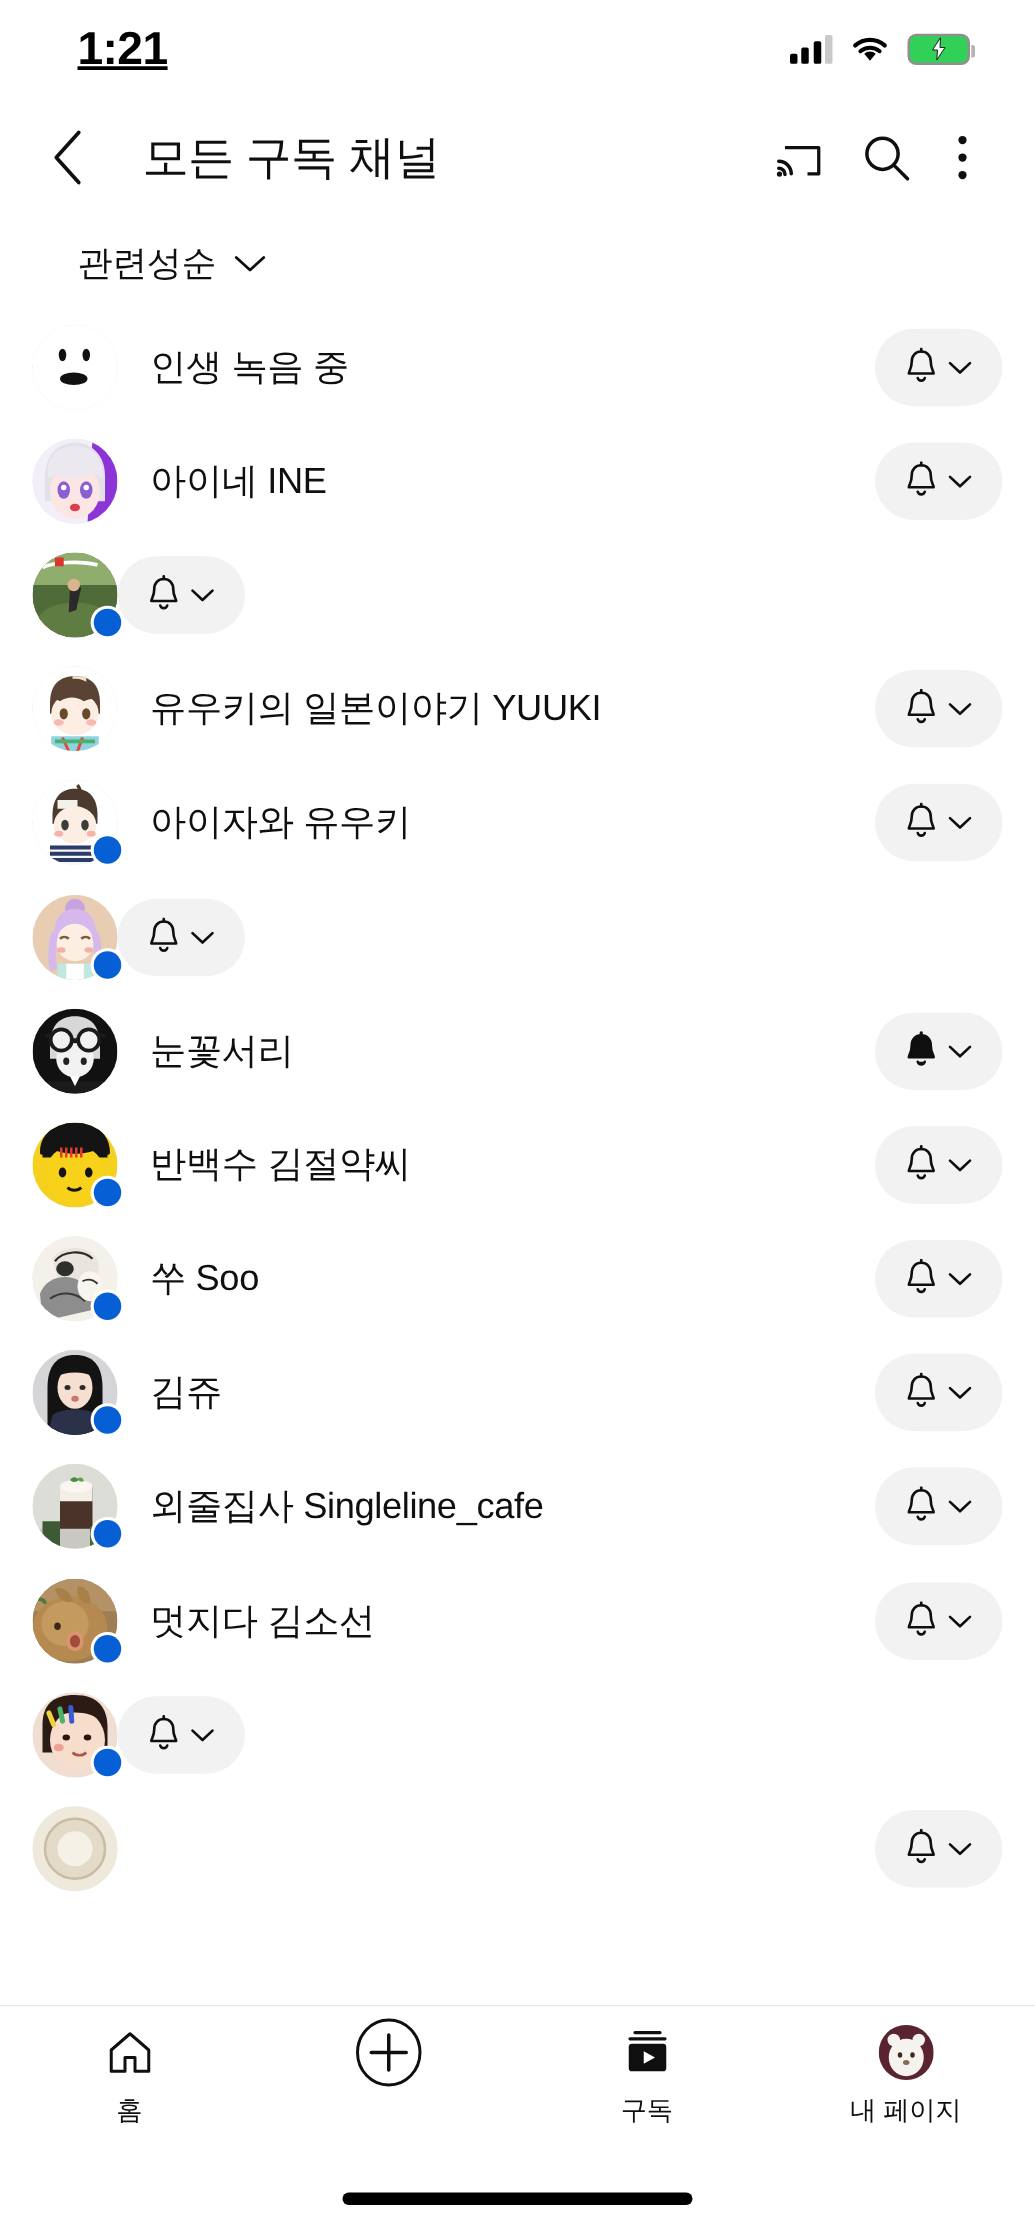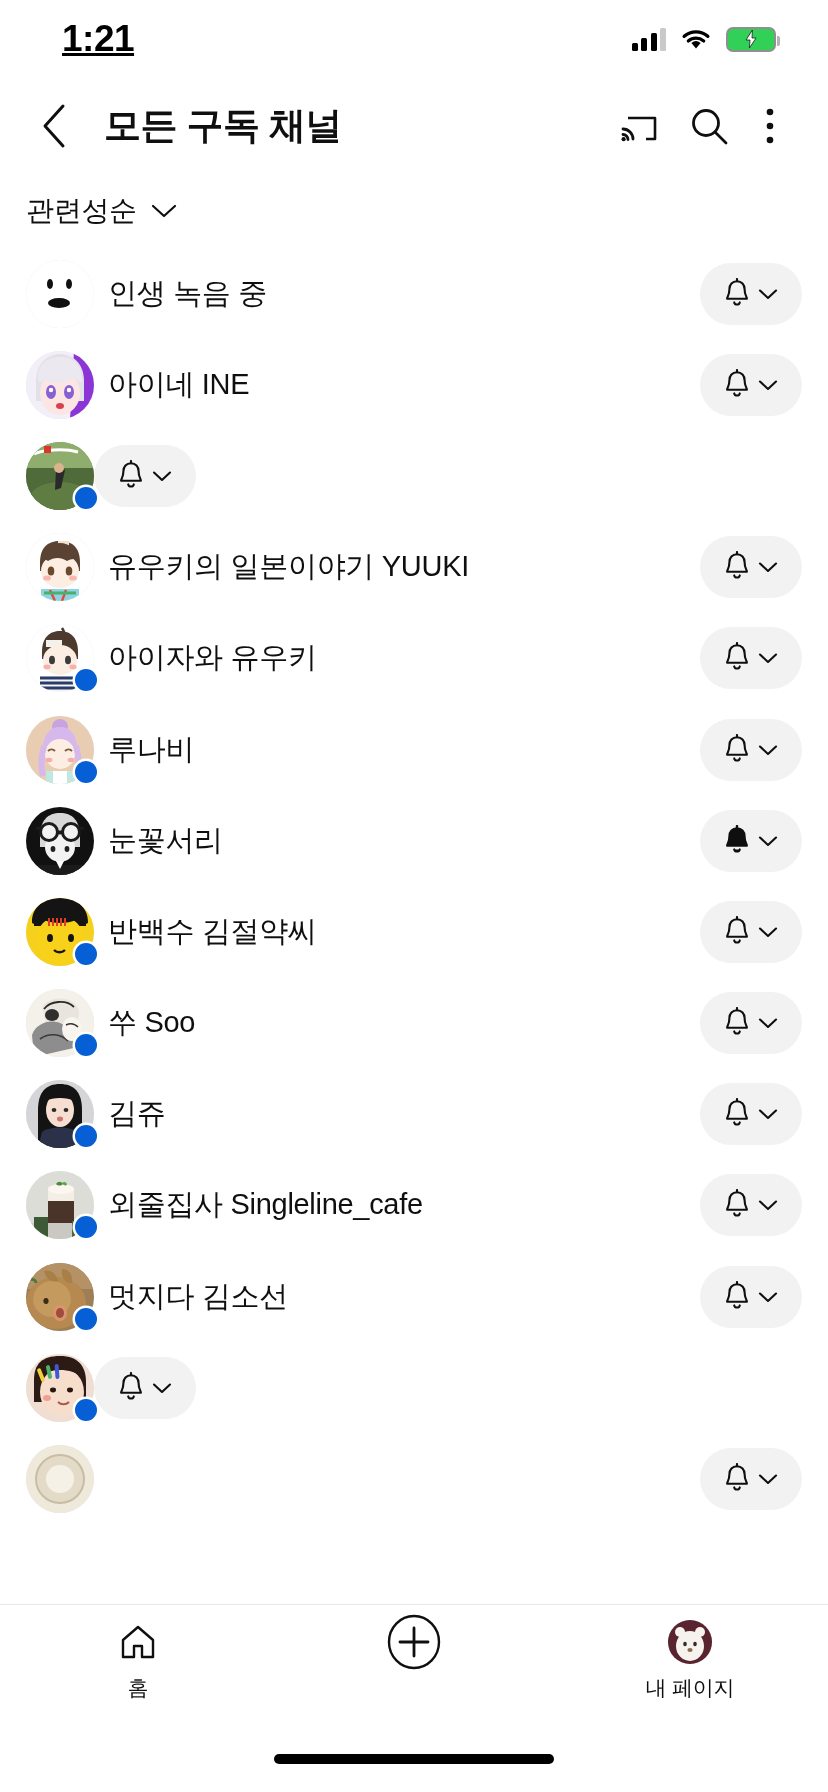--- a/index.html
+++ b/index.html
@@ -57,41 +57,42 @@
     padding:0 32px 0 26px;
     gap:0;
   }
   .hdr-back {
     width:58px; height:58px;
     display:flex; align-items:center; justify-content:center;
     flex:0 0 auto;
   }
   .hdr-title {
     font-size:37px;
-    font-weight:bold;
+    font-weight:normal;
     letter-spacing:-0.6px;
-    margin-left:20px;
+    margin-left:30px;
     color:#0f0f0f;
     white-space:nowrap;
   }
   .hdr-spacer { flex:1 1 auto; }
   .hdr-action {
     width:70px; height:70px;
     display:flex; align-items:center; justify-content:center;
     flex:0 0 auto;
   }
   .hdr-action.menu { width:52px; }
 
   
   .filter-row {
     height:74px;
     display:flex;
     align-items:center;
     padding-left:26px;
     gap:12px;
+    margin-left:36px;
   }
   .filter-label {
     font-size:28px;
     color:#0f0f0f;
     letter-spacing:-0.3px;
   }
   .filter-chevron { width:30px; height:30px; display:flex; align-items:center; justify-content:center; }
 
   
   .list {
@@ -120,21 +121,21 @@
   .avatar svg { display:block; width:68px; height:68px; }
   .newdot {
     position:absolute;
     right:-3px; bottom:1px;
     width:22px; height:22px;
     border-radius:50%;
     background:#065fd4;
     box-shadow:0 0 0 2.5px #ffffff;
   }
   .row-name {
-    margin-left:14px;
+    margin-left:26px;
     font-size:29px;
     color:#0f0f0f;
     letter-spacing:-0.3px;
     white-space:nowrap;
     overflow:hidden;
     flex:1 1 auto;
   }
   .bell-chip {
     flex:0 0 auto;
     width:102px; height:62px;
@@ -406,21 +407,20 @@
             <path d="M22 35c2-2 5-2 7 0M39 35c2-2 5-2 7 0" stroke="#7a5a3a" stroke-width="2" fill="none"></path>
             <ellipse cx="23" cy="44" rx="3.4" ry="2.2" fill="#f4b0a8"></ellipse>
             <ellipse cx="45" cy="44" rx="3.4" ry="2.2" fill="#f4b0a8"></ellipse>
             <path d="M18 30c-3 10-3 22-1 30M50 30c3 10 3 22 1 30" stroke="#d7b8ec" stroke-width="6" fill="none"></path>
             <rect x="20" y="55" width="28" height="13" fill="#bfe8e0"></rect>
             <rect x="27" y="55" width="14" height="13" fill="#fff"></rect>
           </svg>
         </div>
         <div class="newdot"></div>
       </div>
-      <div class="row-name">루나비</div>
       <div class="bell-chip">
         <span class="bell"><svg viewBox="0 0 30 32">
             <path d="M15 3.2c-4.6 0-7.6 3.4-7.6 8 0 6-2.3 7.4-2.3 9.6h19.8c0-2.2-2.3-3.6-2.3-9.6 0-4.6-3-8-7.6-8z" fill="none" stroke="#0f0f0f" stroke-width="2.1" stroke-linejoin="round"></path>
             <path d="M15 1v2.2" stroke="#0f0f0f" stroke-width="2.1" stroke-linecap="round"></path>
             <path d="M12.2 24.4a2.9 2.9 0 0 0 5.6 0" fill="none" stroke="#0f0f0f" stroke-width="2.1" stroke-linecap="round"></path>
           </svg></span>
         <span class="chev"><svg viewBox="0 0 24 24">
             <path d="M4 8.5 12 16l8-7.5" stroke="#0f0f0f" stroke-width="2.1" fill="none" stroke-linecap="round" stroke-linejoin="round"></path>
           </svg></span>
       </div>
@@ -665,20 +665,30 @@
       <div class="nav-item">
         <div class="nav-icon">
           <svg width="56" height="56" viewBox="0 0 56 56">
             <ellipse cx="28" cy="28" rx="25" ry="26" fill="none" stroke="#0f0f0f" stroke-width="2.4"></ellipse>
             <path d="M28 14v28M14 28h28" stroke="#0f0f0f" stroke-width="2.8" stroke-linecap="round"></path>
           </svg>
         </div>
       </div>
       <div class="nav-item">
         <div class="nav-icon">
+          <svg width="40" height="38" viewBox="0 0 40 38">
+            <path d="M10 3h20M6 8h28" stroke="#0f0f0f" stroke-width="2.6" stroke-linecap="round"></path>
+            <rect x="5" y="12" width="30" height="22" rx="2.5" fill="#0f0f0f"></rect>
+            <path d="M17 18l9 5-9 5z" fill="#fff"></path>
+          </svg>
+        </div>
+        <div class="nav-label">구독</div>
+      </div>
+      <div class="nav-item">
+        <div class="nav-icon">
           <div class="nav-avatar"><svg viewBox="0 0 44 44">
               <rect width="44" height="44" fill="#5a2330"></rect>
               <ellipse cx="22" cy="26" rx="14" ry="15" fill="#f6f3ee"></ellipse>
               <circle cx="12" cy="12" r="5" fill="#f6f3ee"></circle>
               <circle cx="32" cy="12" r="5" fill="#f6f3ee"></circle>
               <ellipse cx="17" cy="24" rx="1.8" ry="2.2" fill="#3a2a22"></ellipse>
               <ellipse cx="27" cy="24" rx="1.8" ry="2.2" fill="#3a2a22"></ellipse>
               <ellipse cx="22" cy="30" rx="2.6" ry="2" fill="#8a6a52"></ellipse>
             </svg></div>
         </div>

